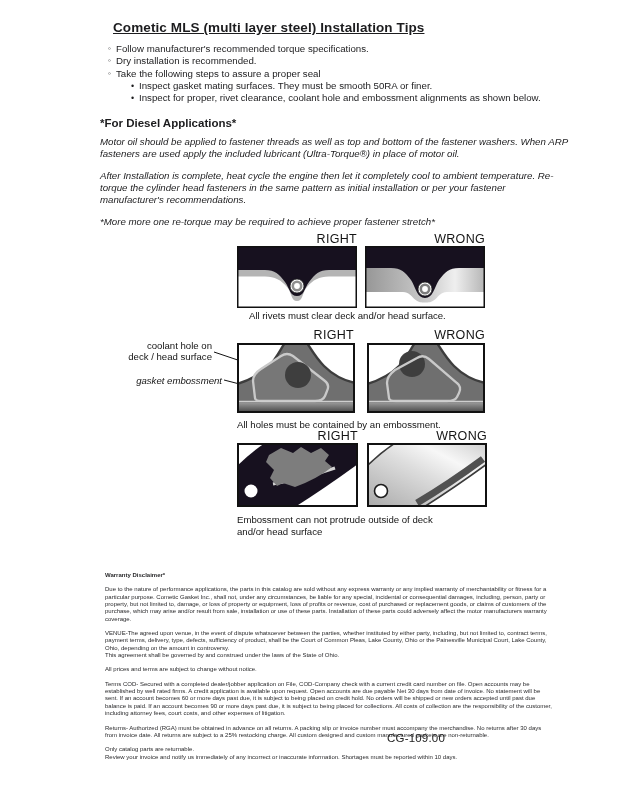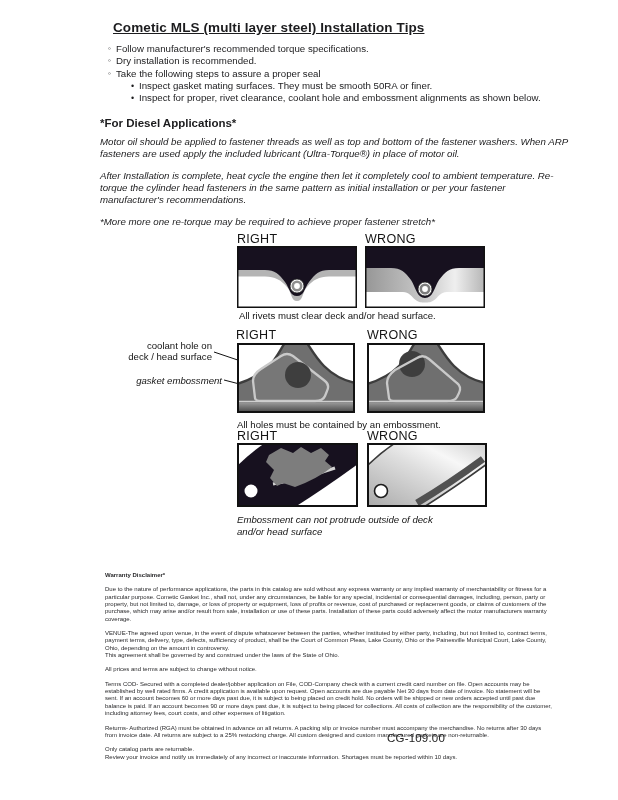--- a/index.html
+++ b/index.html
@@ -9,21 +9,21 @@
   
   .title{font-size:13.5px;font-weight:bold;text-decoration:underline;letter-spacing:.1px;margin:0 0 8px 5px;}
   .tips{font-size:9.7px;line-height:12.3px;}
   .b-row{display:flex;}
   .b-mark{width:8px;font-size:8px;line-height:12.3px;flex:none;}
   .sb-row{display:flex;margin-left:23px;}
   .sb-mark{width:8px;font-size:9px;line-height:12.3px;flex:none;}
   .diesel-h{font-size:11.5px;font-weight:bold;margin:0 0 7px 0;}
   .para{font-size:9.7px;line-height:12px;margin:0 16px 10px 0;width:468px;font-style:italic;}
   
-  .fig-label{font-size:12.5px;letter-spacing:.3px;width:120px;text-align:left;color:#141414;}
+  .fig-label{font-size:12.5px;letter-spacing:.3px;width:120px;text-align:right;color:#141414;}
   .caption{font-size:9.6px;line-height:11.5px;color:#141414;}
   .ptr-label{font-size:9.6px;line-height:10.8px;text-align:right;color:#141414;}
   .figbox{display:block;}
   
   .legal{width:447px;font-size:6px;line-height:7.35px;color:#2a2a2c;}
   .legal .lh{font-weight:bold;margin-bottom:7px;}
   .legal .gap{margin-bottom:7px;}
   .docnum{font-size:11.5px;letter-spacing:.2px;color:#222;}
 </style>
 </head>
@@ -99,21 +99,21 @@
 
   <svg class="abs figbox" style="left:365px;top:246px;" width="120" height="62" viewBox="0 0 120 62">
     <rect x="0" y="0" width="120" height="62" fill="#17111f"></rect>
     <path d="M0,22 L26,22 C36,22 40,26 46,34 C51,42 52,52 60,52 C68,52 69,42 74,34 C80,26 84,22 94,22 L120,22 L120,62 L0,62 Z" fill="url(#gBandWrong)"></path>
     <path d="M0,46 L38,46 C44,46 46,50 50,53.5 C54,56.5 56,56.5 60,56.5 C64,56.5 66,56.5 70,53.5 C74,50 76,46 82,46 L120,46 L120,62 L0,62 Z" fill="#ffffff"></path>
     <circle cx="60" cy="43" r="7" fill="#ffffff" stroke="#1c1c1c" stroke-width="0.8"></circle>
     <circle cx="60" cy="43" r="4.2" fill="none" stroke="#7d7d7d" stroke-width="2.6"></circle>
     <rect x="0.75" y="0.75" width="118.5" height="60.5" fill="none" stroke="#111" stroke-width="1.5"></rect>
   </svg>
 
-  <div class="abs caption" style="left:239px;top:310px;">All rivets must clear deck and/or head surface.</div>
+  <div class="abs caption" style="left:249px;top:310px;">All rivets must clear deck and/or head surface.</div>
 
   <div class="abs fig-label" style="left:236px;top:328px;width:118px;">RIGHT</div>
   <div class="abs fig-label" style="left:367px;top:328px;width:118px;">WRONG</div>
 
   <div class="abs ptr-label" style="left:78px;top:341px;width:134px;">
     <div>coolant hole on</div>
     <div>deck / head surface</div>
   </div>
   <div class="abs ptr-label" style="left:78px;top:376px;width:144px;font-style:italic;">gasket embossment</div>
 
@@ -157,21 +157,21 @@
   </svg>
 
   <svg class="abs figbox" style="left:367px;top:443px;" width="120" height="64" viewBox="0 0 120 64">
     <rect x="0" y="0" width="120" height="64" fill="#ffffff"></rect>
     <path d="M28,0 L120,0 L120,21 Q87,45 57,64 L0,64 L0,23 Q13,10 28,0 Z" fill="url(#gBand3)" stroke="#3a3a3a" stroke-width="1.6"></path>
     <path d="M50,60 Q82,41 116,16" fill="none" stroke="#515151" stroke-width="7"></path>
     <circle cx="14" cy="48" r="6.5" fill="#ffffff" stroke="#1c1c1c" stroke-width="1.6"></circle>
     <rect x="1" y="1" width="118" height="62" fill="none" stroke="#111" stroke-width="2"></rect>
   </svg>
 
-  <div class="abs caption" style="left:237px;top:514px;width:260px;font-style:italic;">
+  <div class="abs caption" style="left:237px;top:514px;width:260px;">
     <div>Embossment can not protrude outside of deck</div>
     <div>and/or head surface</div>
   </div>
 
   <div class="abs legal" style="left:105px;top:572px;">
     <div class="lh">Warranty Disclaimer*</div>
     <div class="gap">Due to the nature of performance applications, the parts in this catalog are sold without any express warranty or any implied warranty of merchantability or fitness for a particular purpose.  Cometic Gasket Inc., shall not, under any circumstances, be liable for any special, incidental or consequential damages, including, person, party or property, but not limited to, damage, or loss of property or equipment, loss of profits or revenue, cost of purchased or replacement goods, or claims of customers of the purchase, which may arise and/or result from sale, installation or use of these parts.  Installation of these parts could adversely affect the motor manufacturers warranty coverage.</div>
     <div>VENUE-The agreed upon venue, in the event of dispute whatsoever between the parties, whether instituted by either party, including, but not limited to, contract terms, payment terms, delivery, type, defects, sufficiency of product, shall be the Court of Common Pleas, Lake County, Ohio or the Painesville Municipal Court, Lake County, Ohio, depending on the amount in controversy.</div>
     <div class="gap">This agreement shall be governed by and construed under the laws of the State of Ohio.</div>
     <div class="gap">All prices and terms are subject to change without notice.</div>

